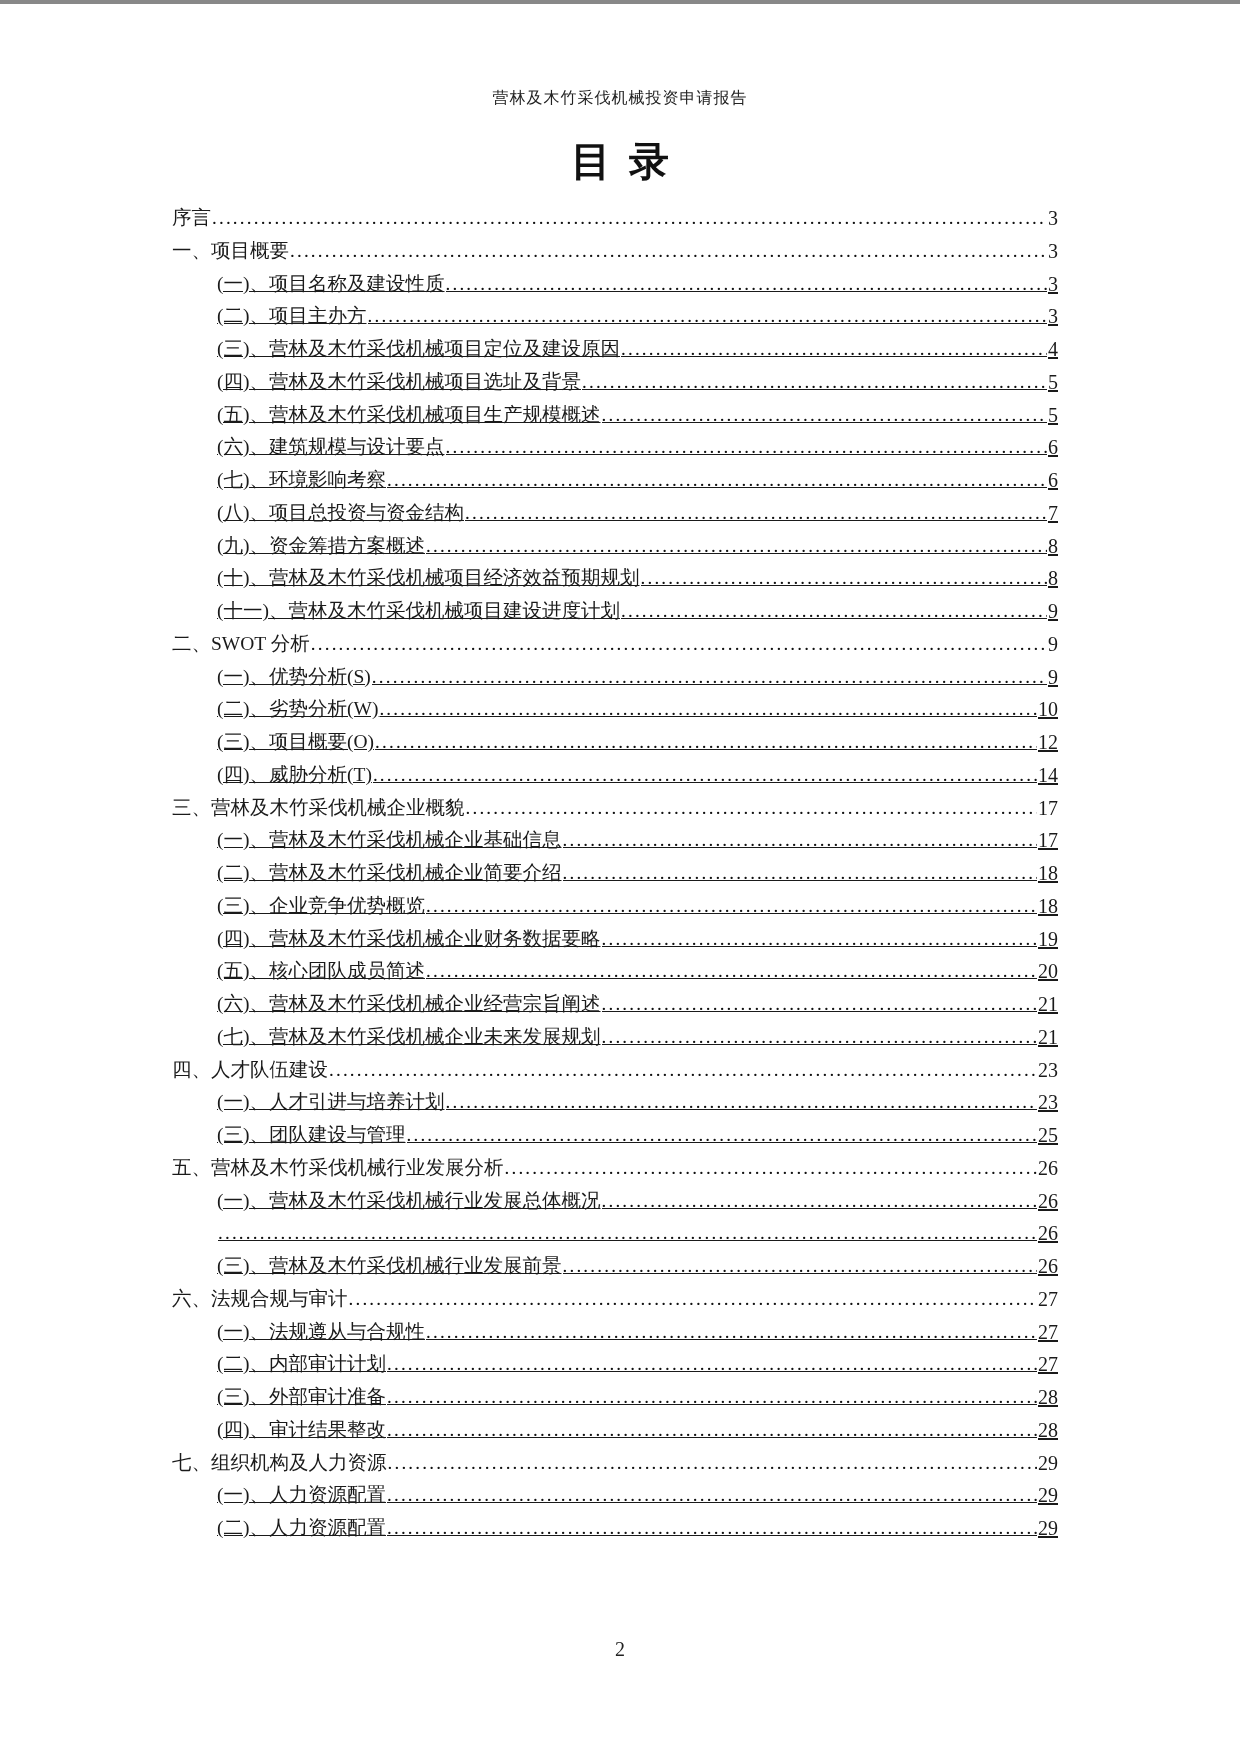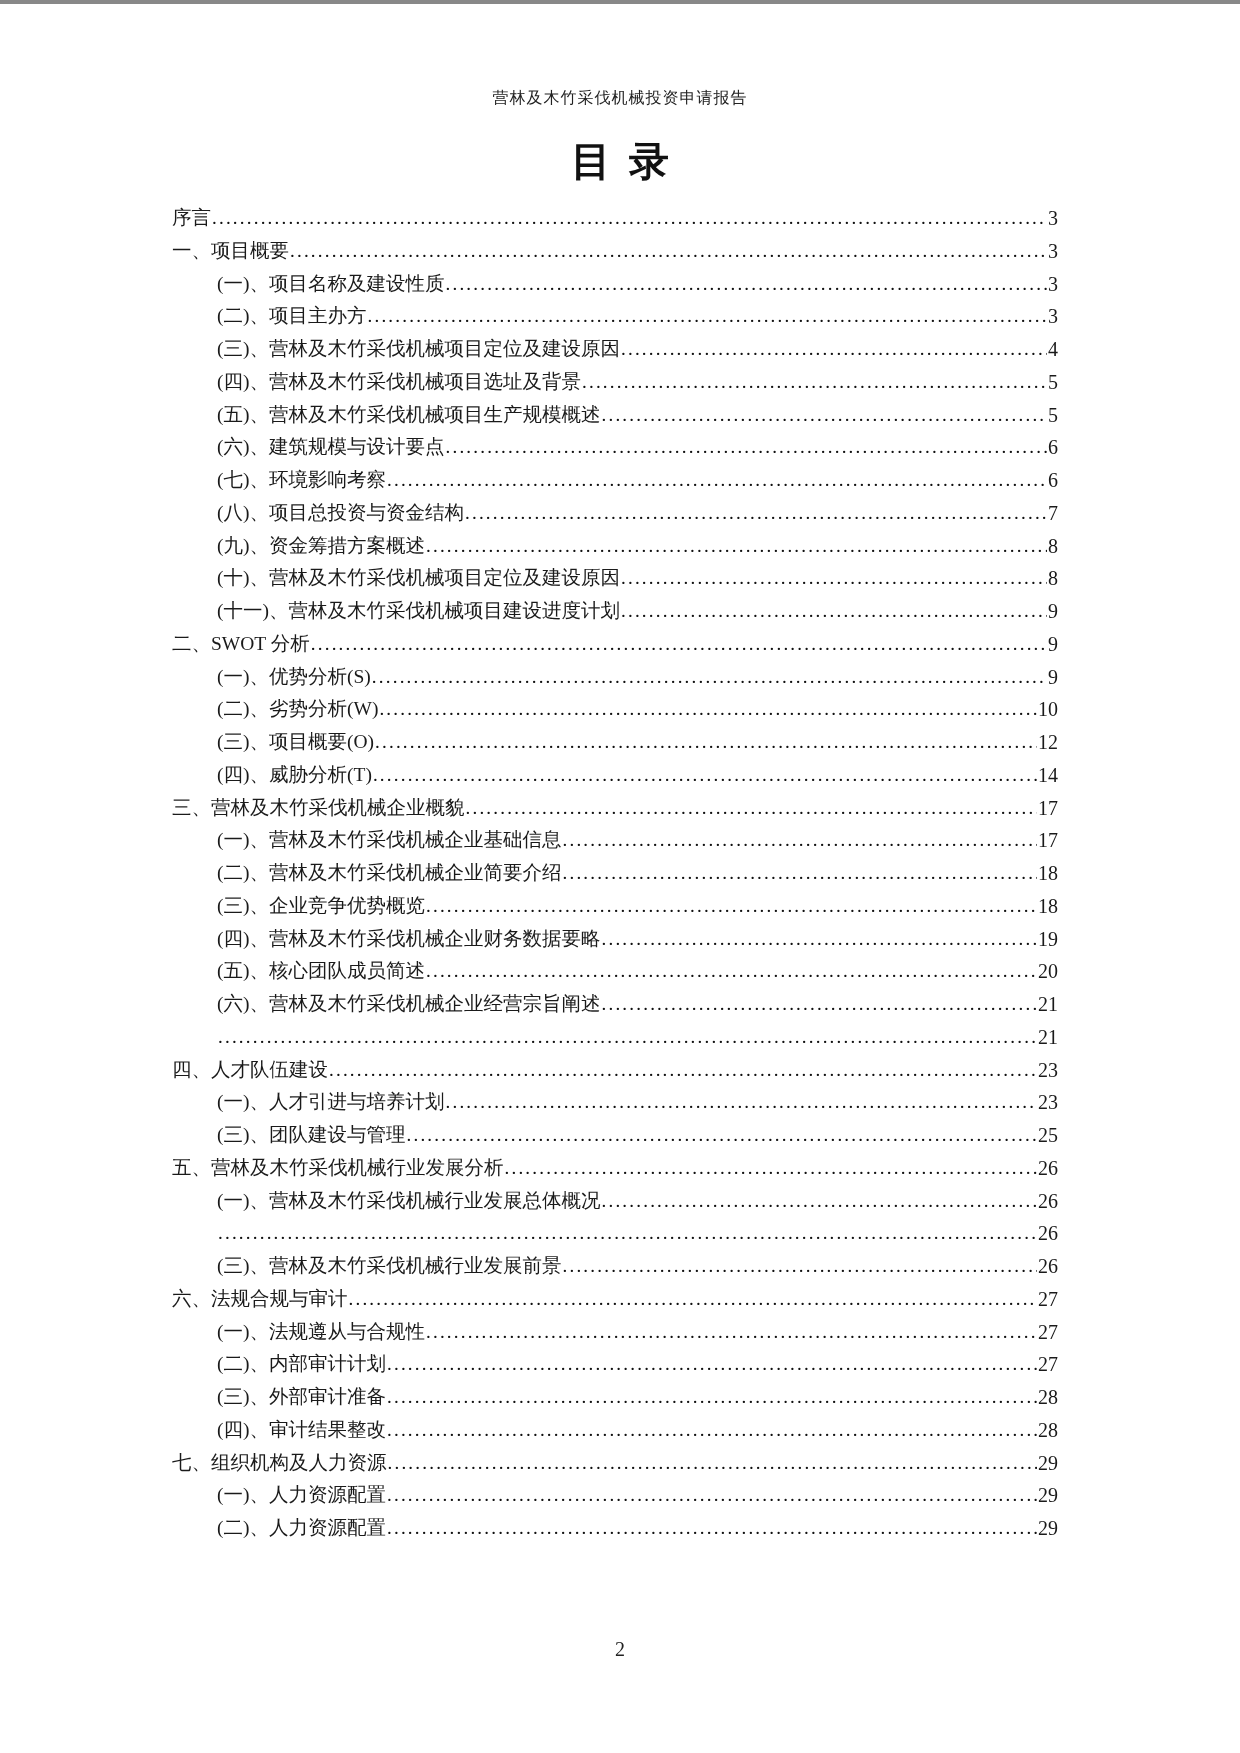--- a/index.html
+++ b/index.html
@@ -44,21 +44,21 @@
   }
   .toc-row {
     display: flex;
     align-items: flex-end;
     height: 32.75px;
     line-height: 32.75px;
     font-size: 19.5px;
     white-space: nowrap;
     cursor: pointer;
   }
-  .toc-row.level-1 { padding-left: 45px; }
+  .toc-row.level-1 { padding-left: 45px; text-decoration: underline; }
   .toc-label { flex: 0 0 auto; }
   .toc-leader {
     flex: 1 1 auto;
     overflow: hidden;
     white-space: nowrap;
     min-width: 10px;
     margin: 0 1px;
   }
   .toc-leader::after {
     content: "....................................................................................................................................................................................................";
@@ -135,21 +135,21 @@
     <span class="toc-label">(八)、项目总投资与资金结构</span>
     <span class="toc-leader"></span>
     <span class="toc-page">7</span>
   </div>
       <div class="toc-row level-1">
     <span class="toc-label">(九)、资金筹措方案概述</span>
     <span class="toc-leader"></span>
     <span class="toc-page">8</span>
   </div>
       <div class="toc-row level-1">
-    <span class="toc-label">(十)、营林及木竹采伐机械项目定位及建设原因</span>
+    <span class="toc-label">(十)、营林及木竹采伐机械项目经济效益预期规划</span>
     <span class="toc-leader"></span>
     <span class="toc-page">8</span>
   </div>
       <div class="toc-row level-1">
     <span class="toc-label">(十一)、营林及木竹采伐机械项目建设进度计划</span>
     <span class="toc-leader"></span>
     <span class="toc-page">9</span>
   </div>
       <div class="toc-row">
     <span class="toc-label">二、SWOT 分析</span>
@@ -205,20 +205,21 @@
     <span class="toc-label">(五)、核心团队成员简述</span>
     <span class="toc-leader"></span>
     <span class="toc-page">20</span>
   </div>
       <div class="toc-row level-1">
     <span class="toc-label">(六)、营林及木竹采伐机械企业经营宗旨阐述</span>
     <span class="toc-leader"></span>
     <span class="toc-page">21</span>
   </div>
       <div class="toc-row level-1">
+    <span class="toc-label">(七)、营林及木竹采伐机械企业未来发展规划</span>
     <span class="toc-leader"></span>
     <span class="toc-page">21</span>
   </div>
       <div class="toc-row">
     <span class="toc-label">四、人才队伍建设</span>
     <span class="toc-leader"></span>
     <span class="toc-page">23</span>
   </div>
       <div class="toc-row level-1">
     <span class="toc-label">(一)、人才引进与培养计划</span>

